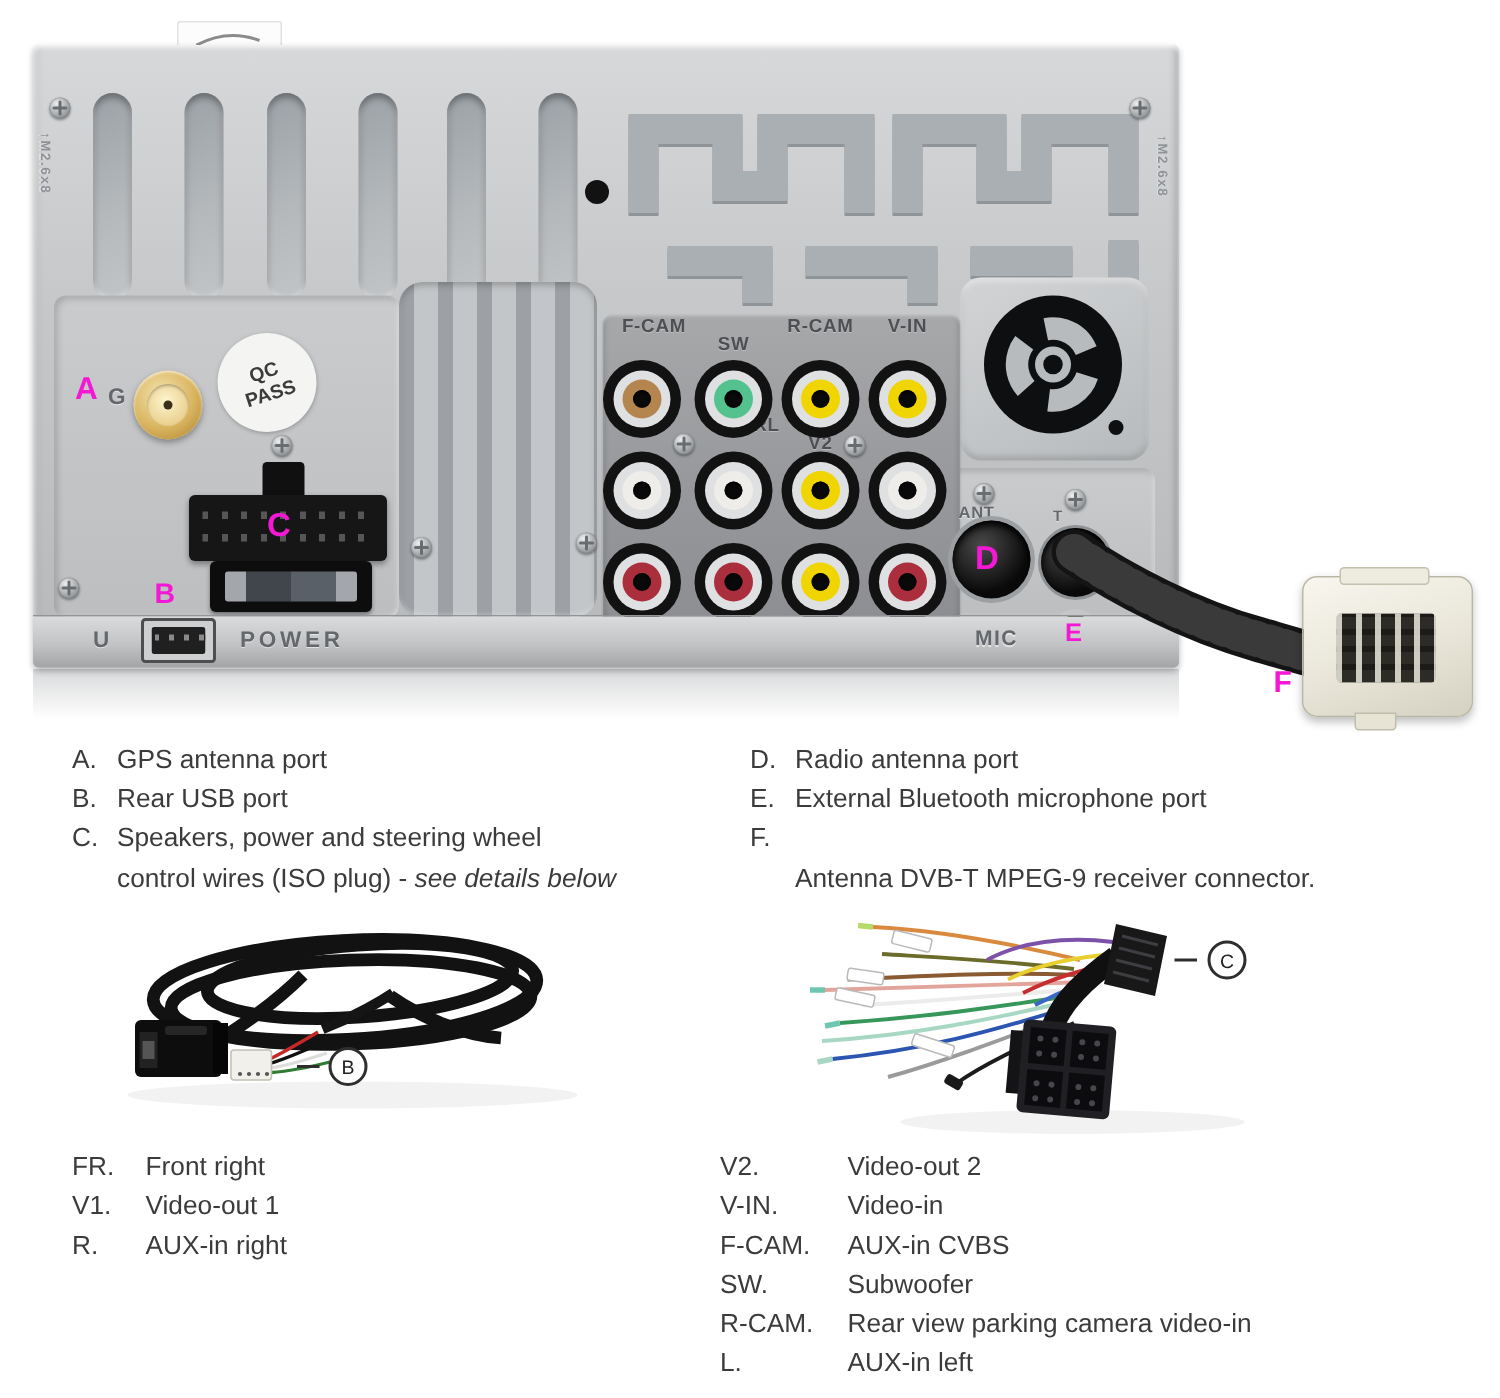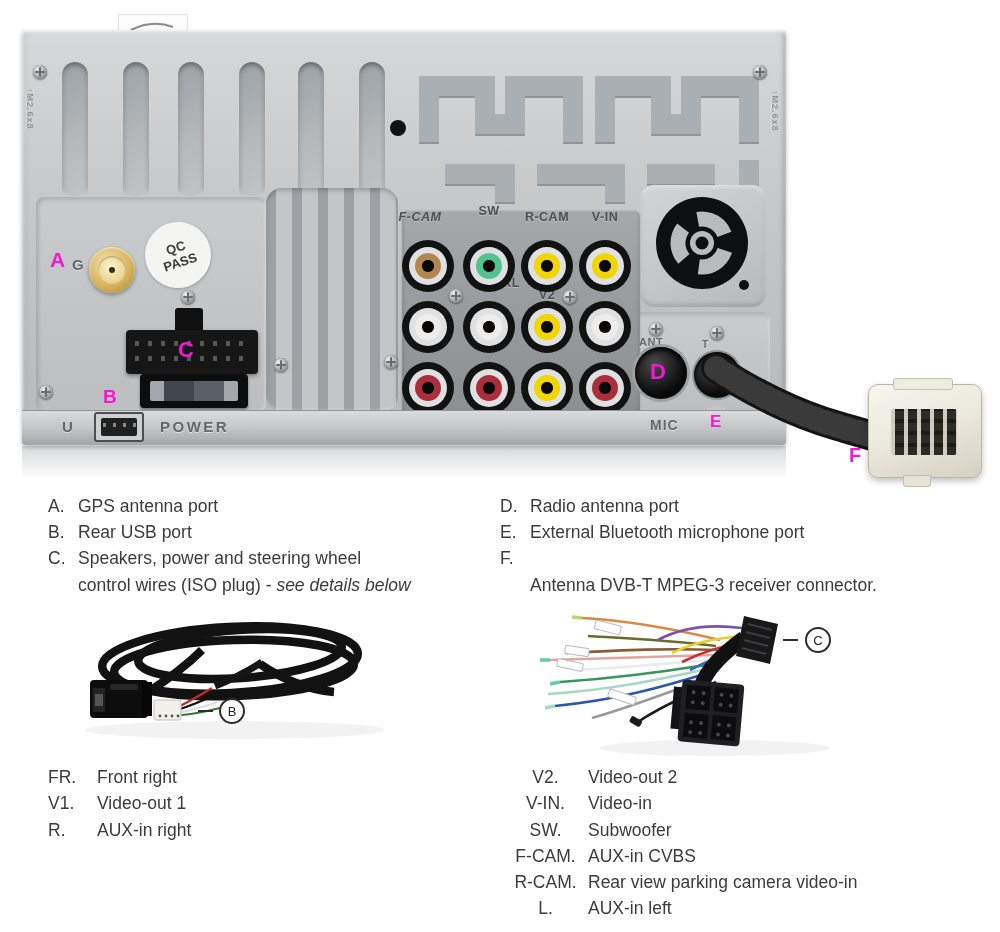--- a/index.html
+++ b/index.html
@@ -152,22 +152,22 @@
       <div class="emboss" style="left:50px;top:226px;font-size:15px;">G</div>
 
       <div class="iso-tab"></div>
       <div class="iso-body">
         <div class="pinrow" style="top:11px;"></div>
         <div class="pinrow" style="top:26px;"></div>
       </div>
       <div class="fuse"></div>
 
       <div class="rca-panel"></div>
-      <div class="rca-label" style="left:366px;top:180px;font-style:italic;">F-CAM</div>
-      <div class="rca-label" style="left:435px;top:174px;">SW</div>
+      <div class="rca-label" style="left:382px;top:180px;">F-CAM</div>
+      <div class="rca-label" style="left:435px;top:192px;">SW</div>
       <div class="rca-label" style="left:493px;top:180px;">R-CAM</div>
       <div class="rca-label" style="left:551px;top:180px;">V-IN</div>
       <div class="rca-label" style="left:374px;top:246px;">FL</div>
       <div class="rca-label" style="left:457px;top:246px;">RL</div>
       <div class="rca-label" style="left:493px;top:258px;">V2</div>
       <div class="rca-label" style="left:551px;top:246px;">L</div>
       <div class="rca-label" style="left:374px;top:307px;">FR</div>
       <div class="rca-label" style="left:435px;top:307px;">RR</div>
       <div class="rca-label" style="left:493px;top:307px;">V1</div>
       <div class="rca-label" style="left:551px;top:307px;">R</div>
@@ -258,21 +258,21 @@
     </div>
     <div class="pl-row">
       <span class="pl-letter">E.</span>
       <span class="pl-line1">External Bluetooth microphone port</span>
     </div>
     <div class="pl-row">
       <span class="pl-letter">F.</span>
     </div>
     <div class="pl-row">
       <span class="pl-letter"></span>
-      <span class="pl-line1">Antenna DVB-T MPEG-3 receiver connector.</span>
+      <span class="pl-line1">Antenna DVB-T MPEG-9 receiver connector.</span>
     </div>
   </div>
 
   <svg class="abs" style="left:50px;top:612px;" width="340" height="145">
     <ellipse cx="185" cy="118" rx="150" ry="9" fill="rgba(0,0,0,.05)"></ellipse>
     <g fill="none" stroke="#121212" stroke-width="8.5">
       <ellipse cx="180" cy="48" rx="128" ry="33" transform="rotate(-3 180 48)"></ellipse>
       <ellipse cx="184" cy="56" rx="120" ry="28" transform="rotate(-2 184 56)"></ellipse>
       <ellipse cx="190" cy="42" rx="102" ry="24" transform="rotate(-4 190 42)"></ellipse>
       <path d="M98,80 C120,66 138,52 152,38"></path>
@@ -385,38 +385,38 @@
       </div>
     <div class="cl-row">
         <span class="cl-abbr-l">V1.</span>
         <span>Video-out 1</span>
       </div>
     <div class="cl-row">
         <span class="cl-abbr-l">R.</span>
         <span>AUX-in right</span>
       </div>
   </div>
-  <div class="cl-col" style="left:503px;text-align:center;">
+  <div class="cl-col" style="left:480px;">
     <div class="cl-row">
         <span class="cl-abbr-r">V2.</span>
         <span>Video-out 2</span>
       </div>
     <div class="cl-row">
         <span class="cl-abbr-r">V-IN.</span>
         <span>Video-in</span>
       </div>
     <div class="cl-row">
+        <span class="cl-abbr-r">F-CAM.</span>
+        <span>AUX-in CVBS</span>
+      </div>
+    <div class="cl-row">
         <span class="cl-abbr-r">SW.</span>
         <span>Subwoofer</span>
       </div>
     <div class="cl-row">
-        <span class="cl-abbr-r">F-CAM.</span>
-        <span>AUX-in CVBS</span>
-      </div>
-    <div class="cl-row">
         <span class="cl-abbr-r">R-CAM.</span>
         <span>Rear view parking camera video-in</span>
       </div>
     <div class="cl-row">
         <span class="cl-abbr-r">L.</span>
         <span>AUX-in left</span>
       </div>
   </div>
 
 </div>

